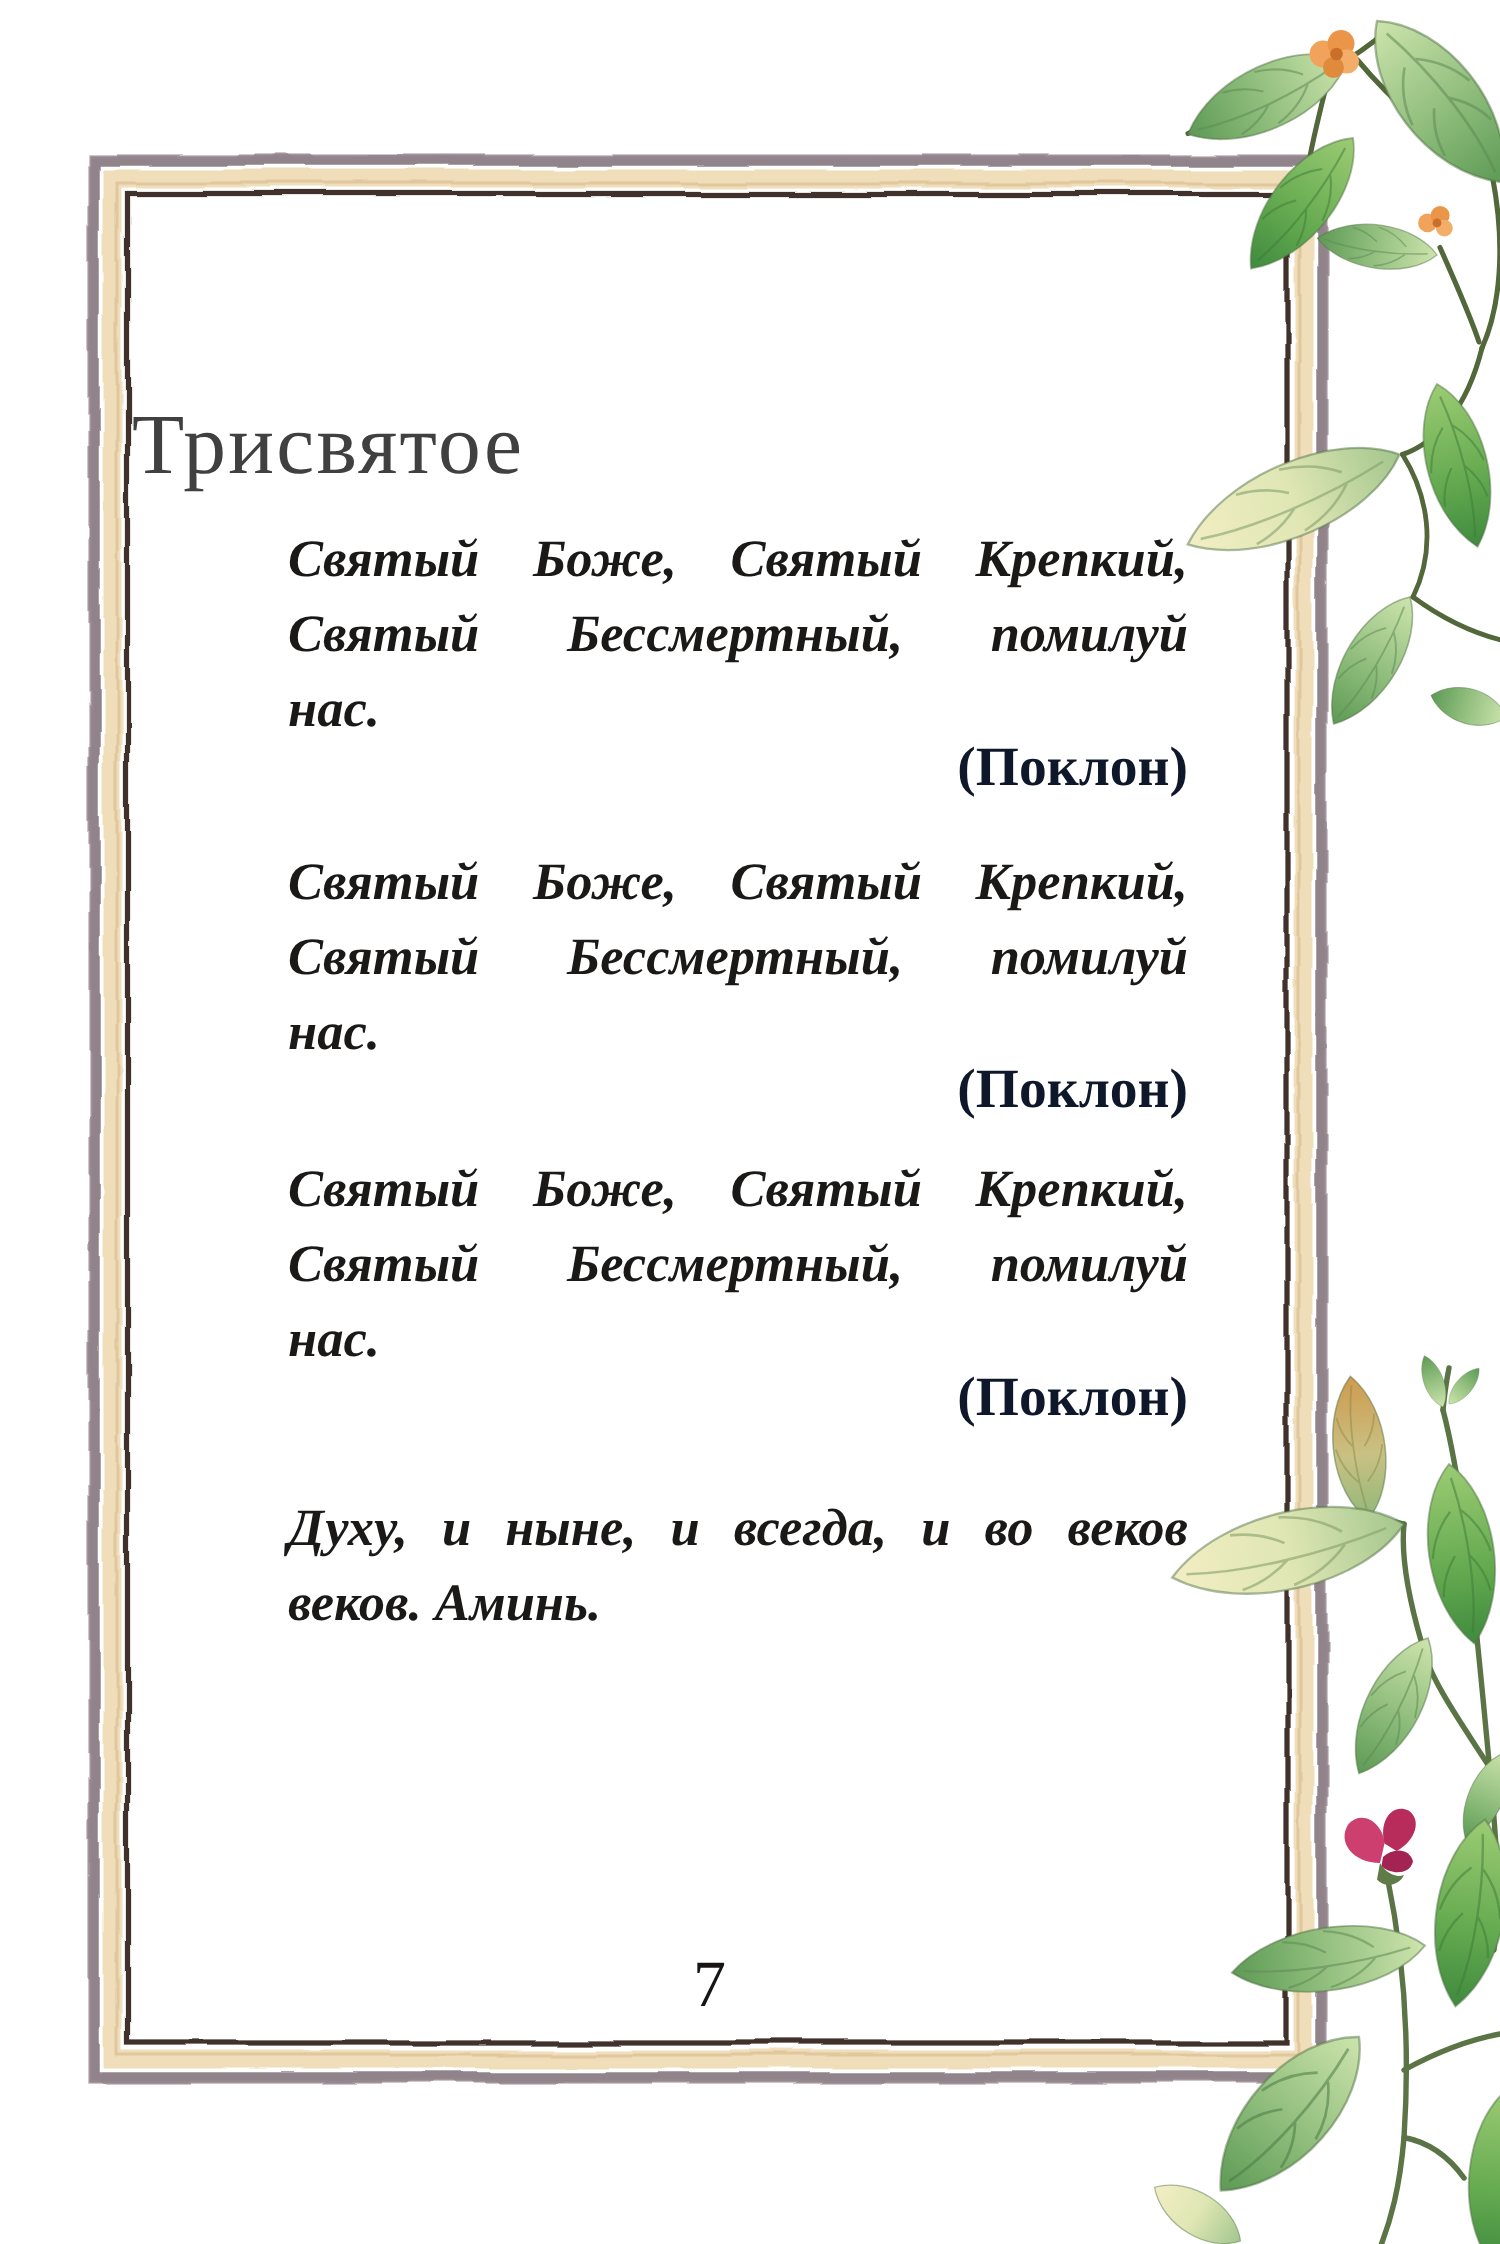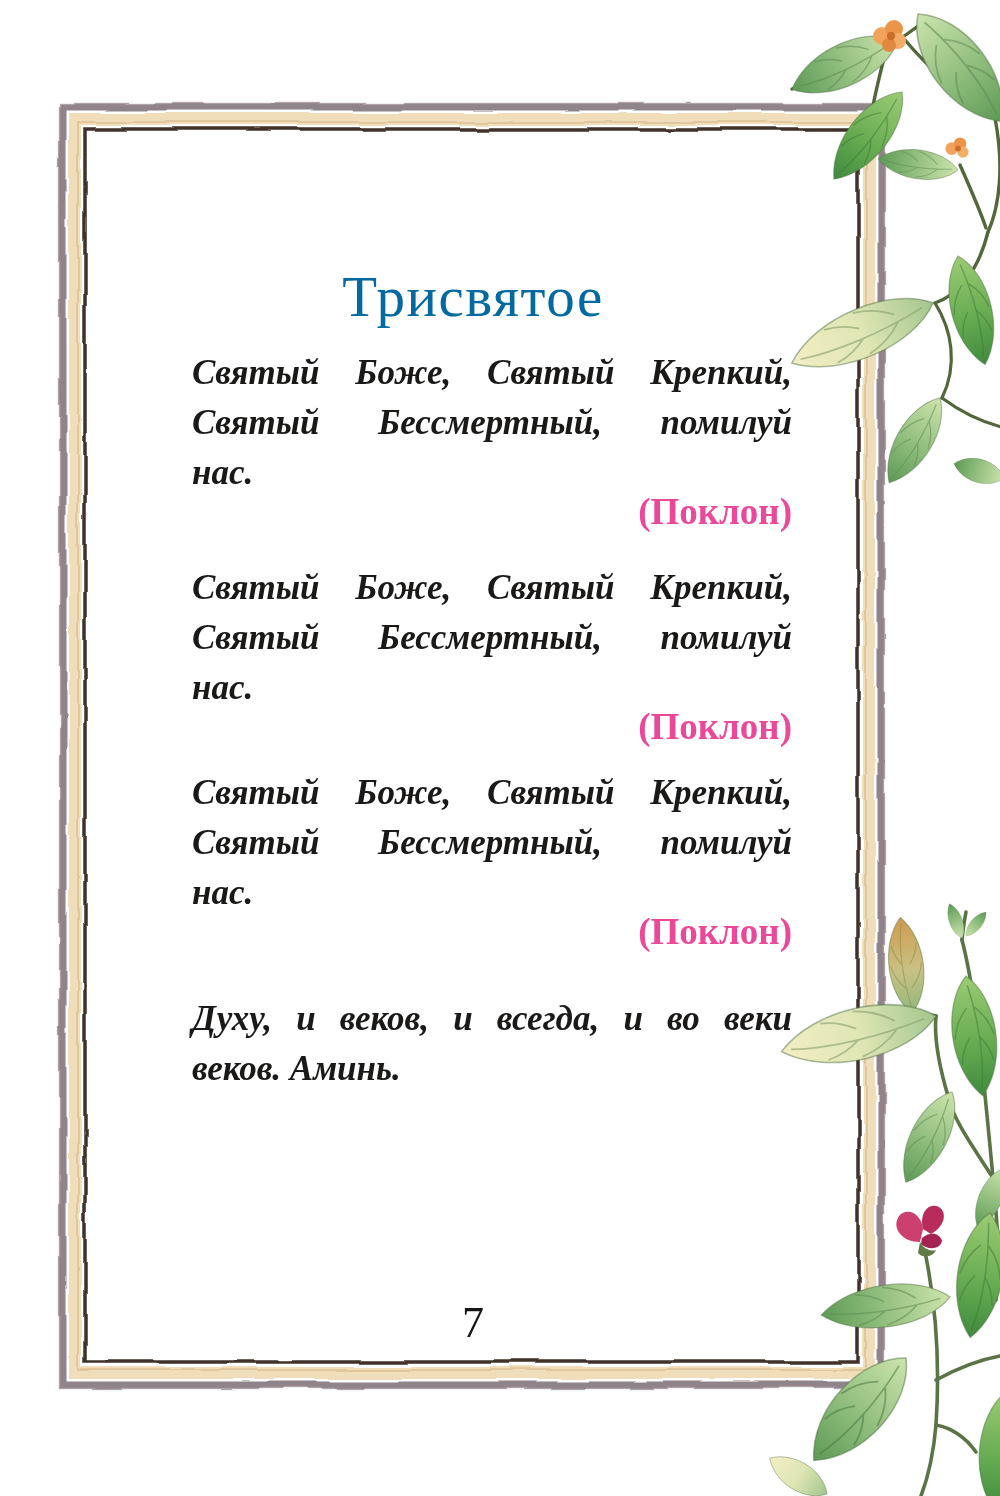--- a/index.html
+++ b/index.html
@@ -7,32 +7,32 @@
     width:1000px; height:1496px; position:relative; overflow:hidden;
     background:#ffffff;
     font-family:"Liberation Serif", serif;
   }
   .decor {
     position:absolute; left:0; top:0; width:1000px; height:1496px;
   }
   .text-layer { position:absolute; left:0; top:0; width:1000px; height:1496px; }
   .page-title {
     position:absolute; left:88px; width:770px; top:226px;
-    text-align:center; font-size:57px; line-height:66px;
-    color:#0369a1; letter-spacing:1.5px; font-weight:400;
+    font-size:57px; line-height:66px;
+    color:#404040; letter-spacing:1.5px; font-weight:400;
   }
   .prayer, .gloria {
     position:absolute; left:192px; width:600px;
     font-size:35px; font-style:italic; color:#1a1918;font-weight:bold;
   }
   .pline { line-height:50px; white-space:nowrap; }
   .just  { white-space:normal; text-align:justify; text-align-last:justify; text-justify:inter-word; }
   .bow {
     line-height:48px; margin-top:-10px;
-    font-style:normal; font-size:37px; text-align:right; color:#ec4899;
+    font-style:normal; font-size:37px; text-align:right; color:#0f172a;
   }
   .prayer-1 { top:348px; }
   .prayer-2 { top:563px; }
   .prayer-3 { top:768px; }
   .gloria   { top:994px; }
   .page-number {
     position:absolute; left:88px; width:770px; top:1297px;
     text-align:center; font-size:44px; color:#161514;
   }
 </style>
@@ -181,18 +181,18 @@
   </section>
 
   <section class="prayer prayer-3">
     <div class="pline just">Святый Боже, Святый Крепкий,</div>
     <div class="pline just">Святый Бессмертный, помилуй</div>
     <div class="pline">нас.</div>
     <div class="bow">(Поклон)</div>
   </section>
 
   <section class="gloria">
-    <div class="pline just">Духу, и веков, и всегда, и во веки</div>
+    <div class="pline just">Духу, и ныне, и всегда, и во веков</div>
     <div class="pline">веков. Аминь.</div>
   </section>
 
   <div class="page-number">7</div>
 </main>
 
 </body></html>

